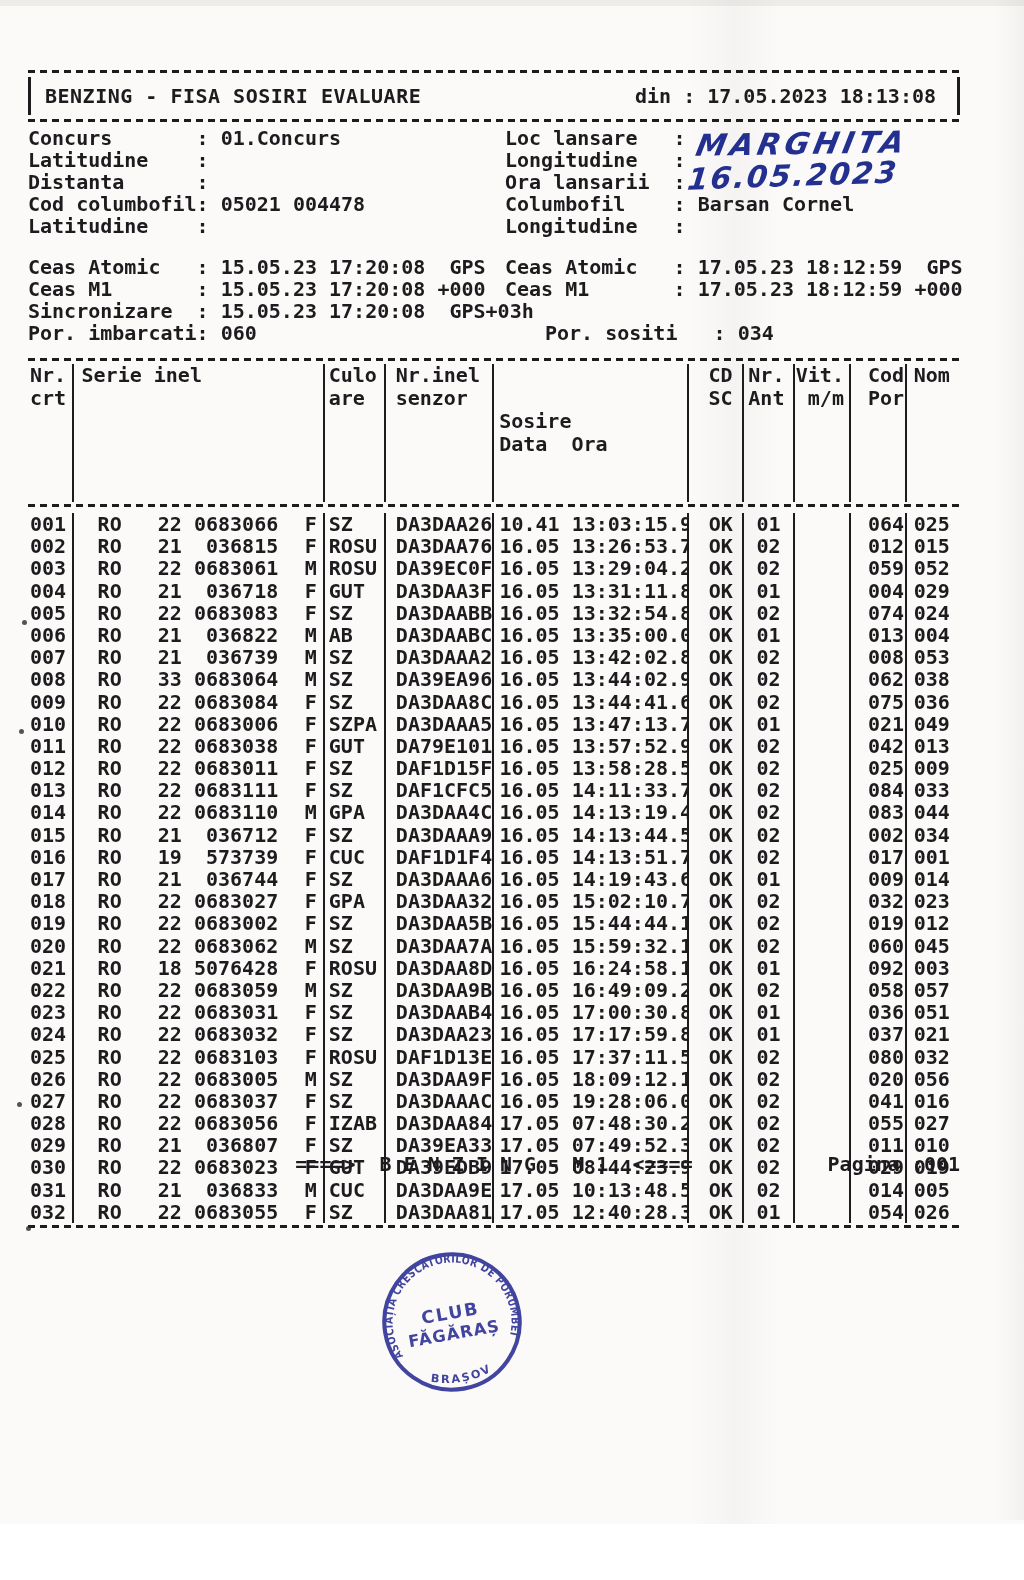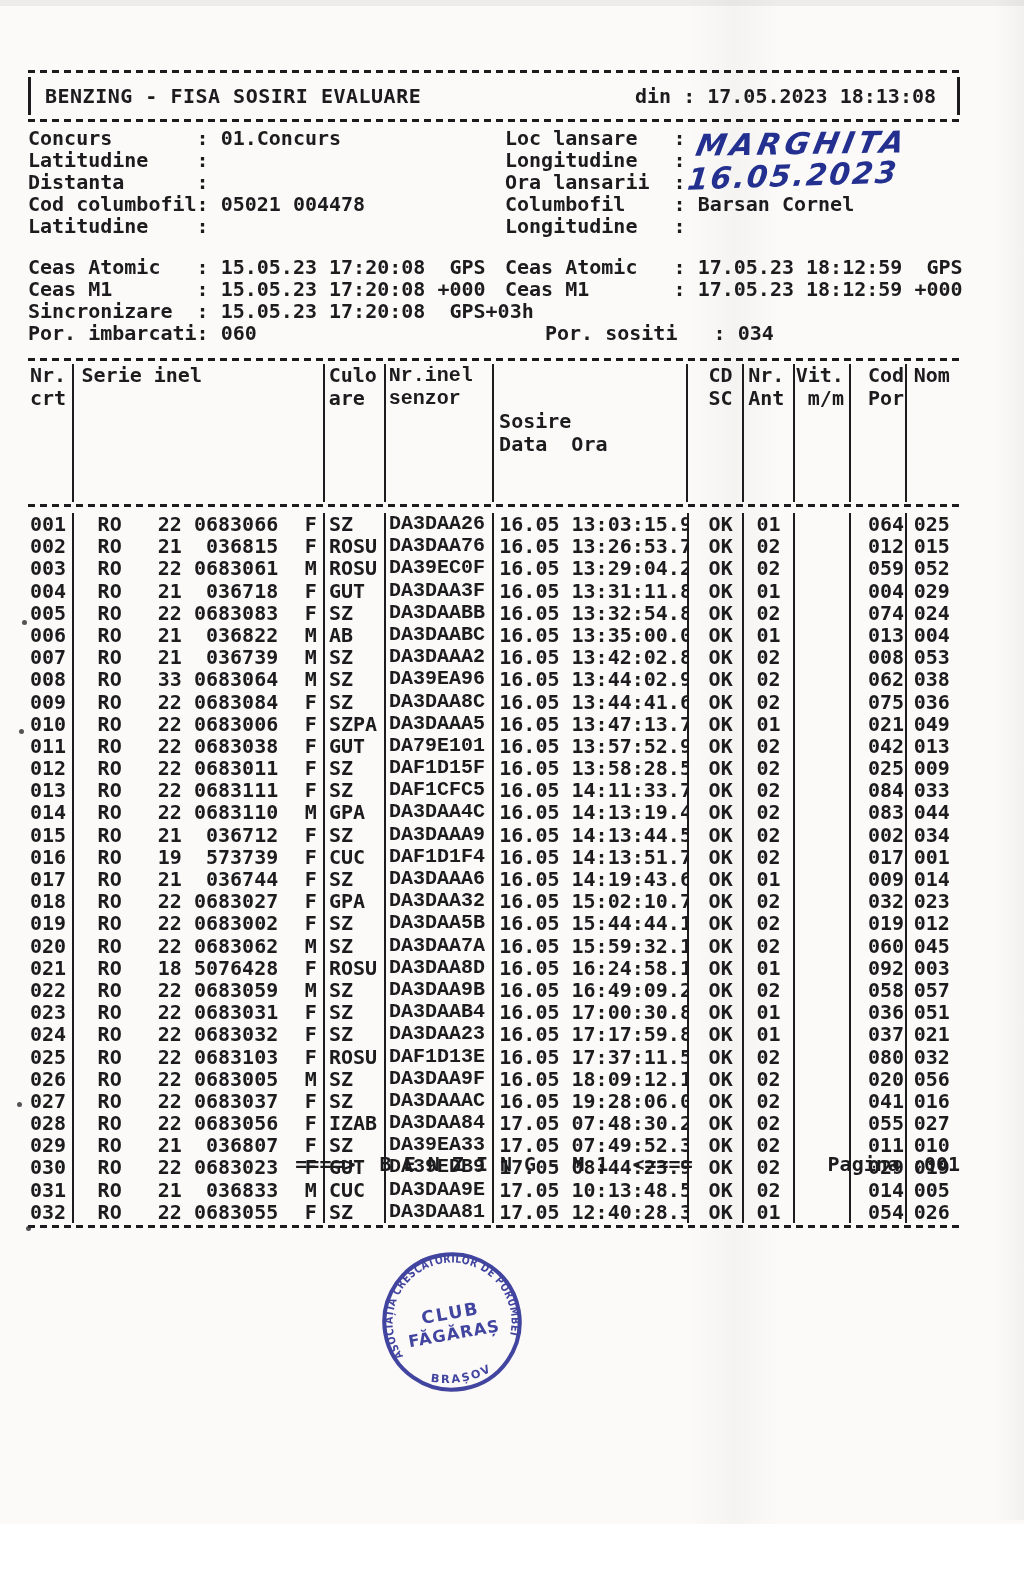--- a/index.html
+++ b/index.html
@@ -40,21 +40,21 @@
   .table{position:absolute;left:28px;top:356px;width:932px;}
   .hrow{display:flex;margin-top:3px;}
   .hcell{line-height:23px;}
   .hcell div{height:23px;}
   .brow{display:flex;height:22.2px;line-height:22.2px;}
   .tbody{margin-top:6px;}
   .cell{box-sizing:border-box;border-right:2.5px solid #1c1c1f;overflow:hidden;}
   .c-nr{width:47px;padding-left:2px;}
   .c-serie{width:260px;display:flex;justify-content:space-between;padding-right:6px;white-space:pre;}
   .c-culo{width:63px;padding-left:4px;}
-  .c-sen{width:112px;padding-left:3px;font-family:Liberation Mono, monospace;}
+  .c-sen{width:112px;padding-left:10px;}
   .c-sos{width:201px;padding-left:5px;white-space:pre;}
   .c-cd{width:57px;padding-left:20px;}
   .c-ant{width:52px;text-align:center;}
   .c-vit{width:58px;text-align:right;padding-right:5px;}
   .c-cod{width:57px;padding-left:17px;}
   .c-nom{width:55px;padding-left:7px;border-right:none;}
   .h-serie{padding-left:8px;display:block;}
   .tdash{height:3px;background:repeating-linear-gradient(90deg,#1c1c1f 0 7px,transparent 7px 12px);margin-top:2px;}
 
   
@@ -162,21 +162,21 @@
           <div></div>
       </div>
     </div>
     <div class="tdash"></div>
     <div class="tbody" id="tbody">
         <div class="brow">
     <span class="cell c-nr">001</span>
     <span class="cell c-serie"><span class="serie-left">  RO   22 0683066</span><span class="serie-sex">F</span></span>
     <span class="cell c-culo">SZ</span>
     <span class="cell c-sen">DA3DAA26</span>
-    <span class="cell c-sos">16.05 13:03:15.9</span>
+    <span class="cell c-sos">10.41 13:03:15.9</span>
     <span class="cell c-cd">OK</span>
     <span class="cell c-ant">01</span>
     <span class="cell c-vit"></span>
     <span class="cell c-cod">064</span>
     <span class="cell c-nom">025</span>
   </div>
         <div class="brow">
     <span class="cell c-nr">002</span>
     <span class="cell c-serie"><span class="serie-left">  RO   21  036815</span><span class="serie-sex">F</span></span>
     <span class="cell c-culo">ROSU</span>

